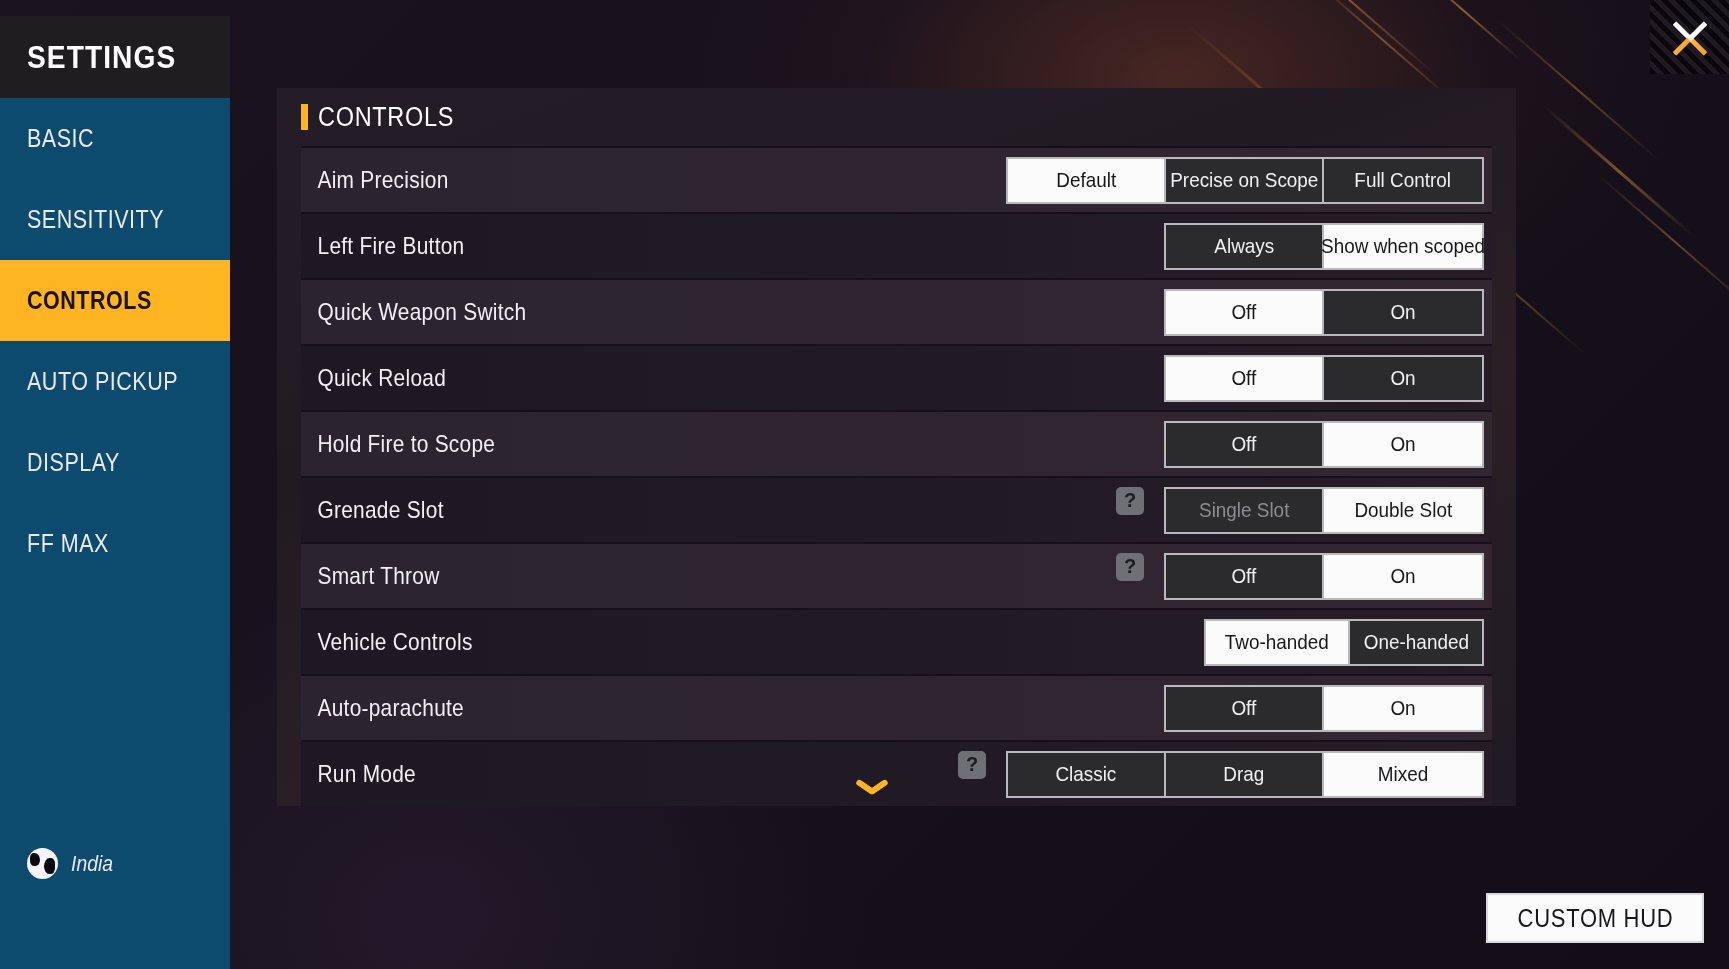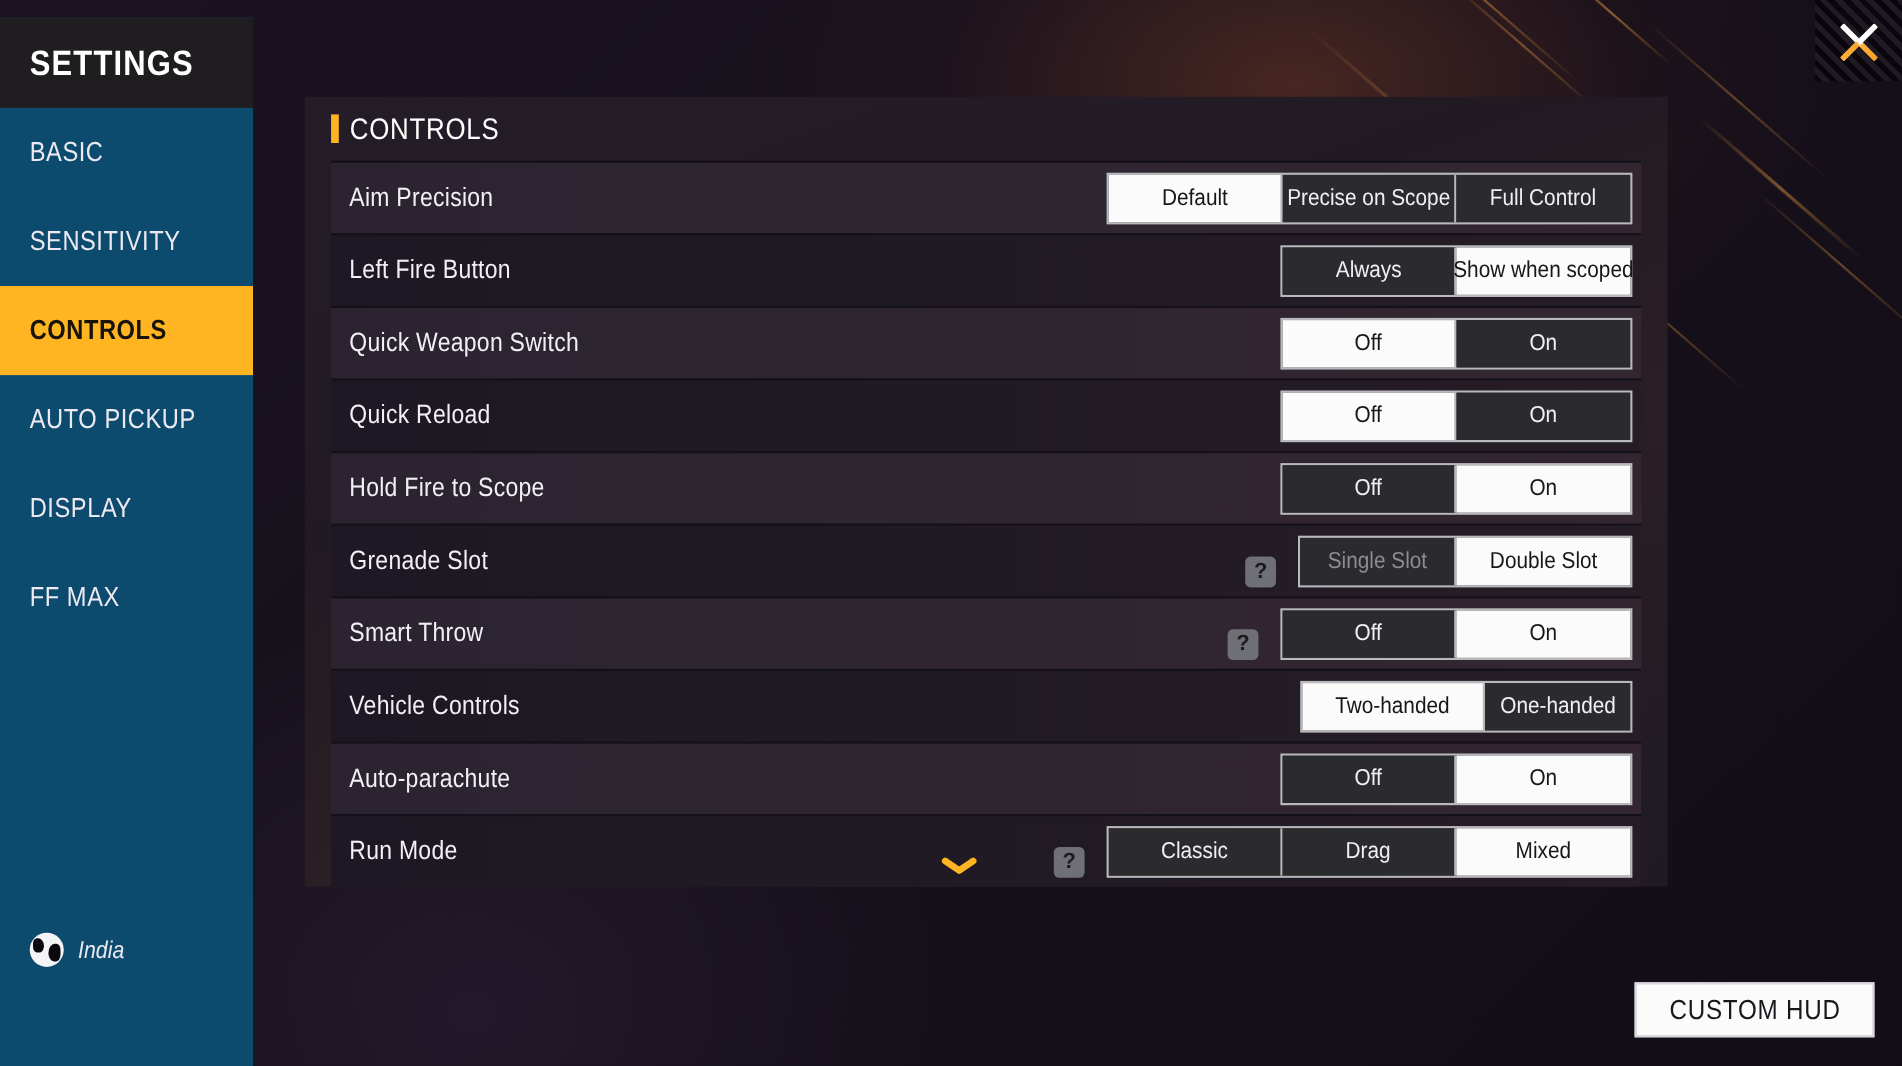--- a/index.html
+++ b/index.html
@@ -103,21 +103,21 @@
     border-top:2px solid #15111a;
     position:relative;
   }
   .row.odd  { background:linear-gradient(90deg,#2b2430 0%,#2e2530 45%,#332630 100%); }
   .row.even { background:linear-gradient(90deg,#1d1823 0%,#201a24 45%,#261c26 100%); }
   .row-label {
     font-size:24px; color:#f2f0f5; letter-spacing:0.3px;
     transform:scaleX(0.87); transform-origin:left center; white-space:nowrap;
     padding-left:19px;
   }
-  .row-right { margin-left:auto; display:flex; align-items:flex-end; gap:20px; padding-right:8px; }
+  .row-right { margin-left:auto; display:flex; align-items:flex-start; gap:20px; padding-right:8px; }
   .help-icon {
     width:28px; height:28px; border-radius:5px; background:#6f6f76;
     color:#1c1c20; font-size:20px; font-weight:700;
     display:flex; align-items:center; justify-content:center;
     cursor:pointer; flex:0 0 auto;
   }
 
   
   .segmented {
     display:flex; border:2px solid #b9b9bd; background:#2b2b2d;
@@ -281,21 +281,21 @@
               <span>On</span>
             </div>
           </div>
         </div>
       </div>
       <div class="row even">
         <div class="row-label">Grenade Slot</div>
         <div class="row-right">
           <div class="help-icon">?</div>
           <div class="segmented">
-            <div class="seg disabled" style="width: 142px;">
+            <div class="seg disabled" style="width: 158px;">
               <span>Single Slot</span>
             </div>
             <div class="seg selected" style="width: 158px;">
               <span>Double Slot</span>
             </div>
           </div>
         </div>
       </div>
       <div class="row odd">
         <div class="row-label">Smart Throw</div>
@@ -308,21 +308,21 @@
             <div class="seg selected" style="width: 158px;">
               <span>On</span>
             </div>
           </div>
         </div>
       </div>
       <div class="row even">
         <div class="row-label">Vehicle Controls</div>
         <div class="row-right">
           <div class="segmented">
-            <div class="seg selected" style="width: 166px;">
+            <div class="seg selected" style="width: 144px;">
               <span>Two-handed</span>
             </div>
             <div class="seg" style="width: 132px;">
               <span>One-handed</span>
             </div>
           </div>
         </div>
       </div>
       <div class="row odd">
         <div class="row-label">Auto-parachute</div>

